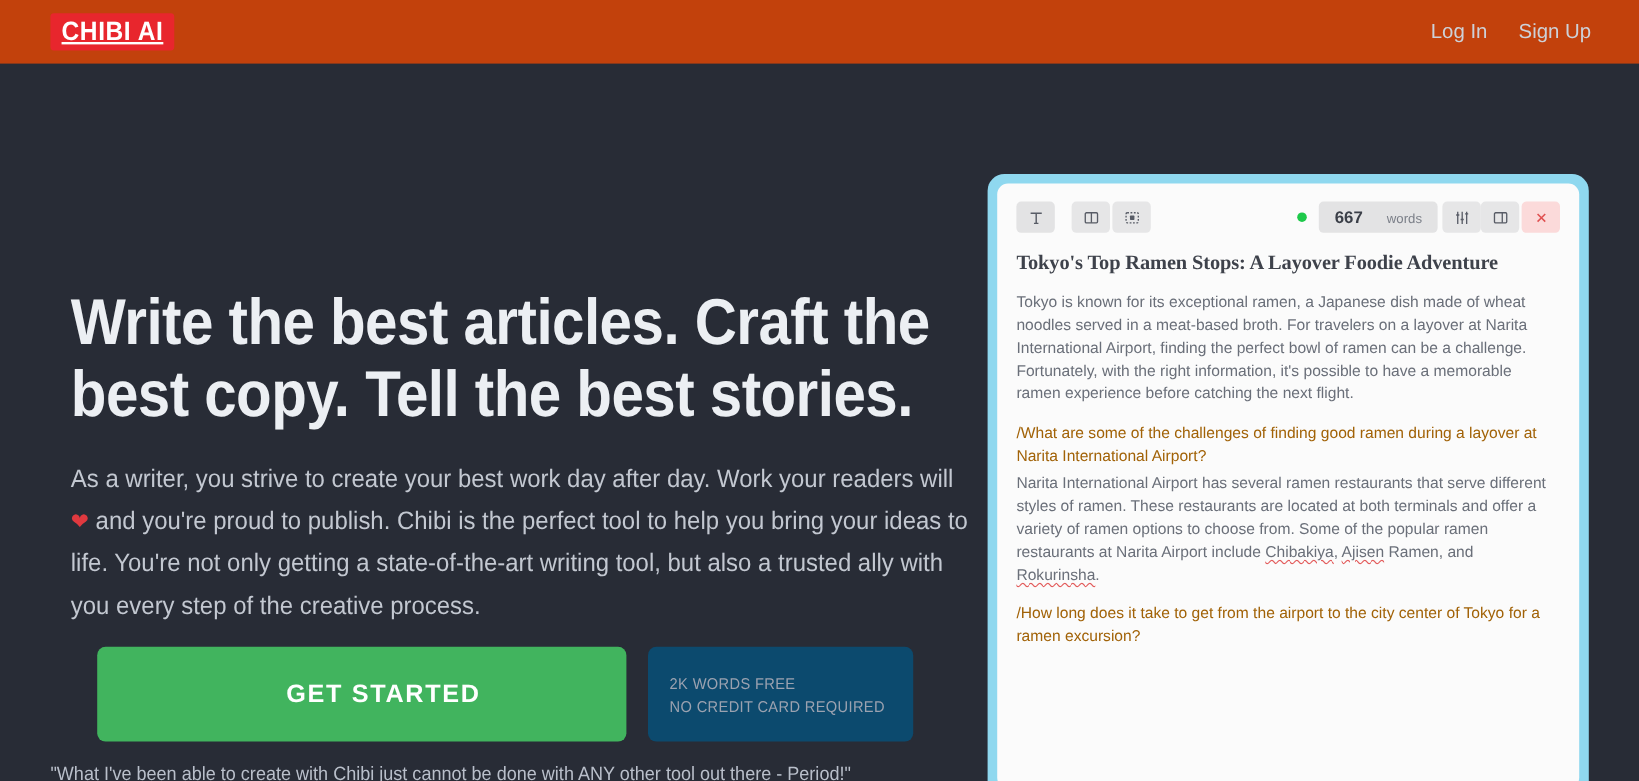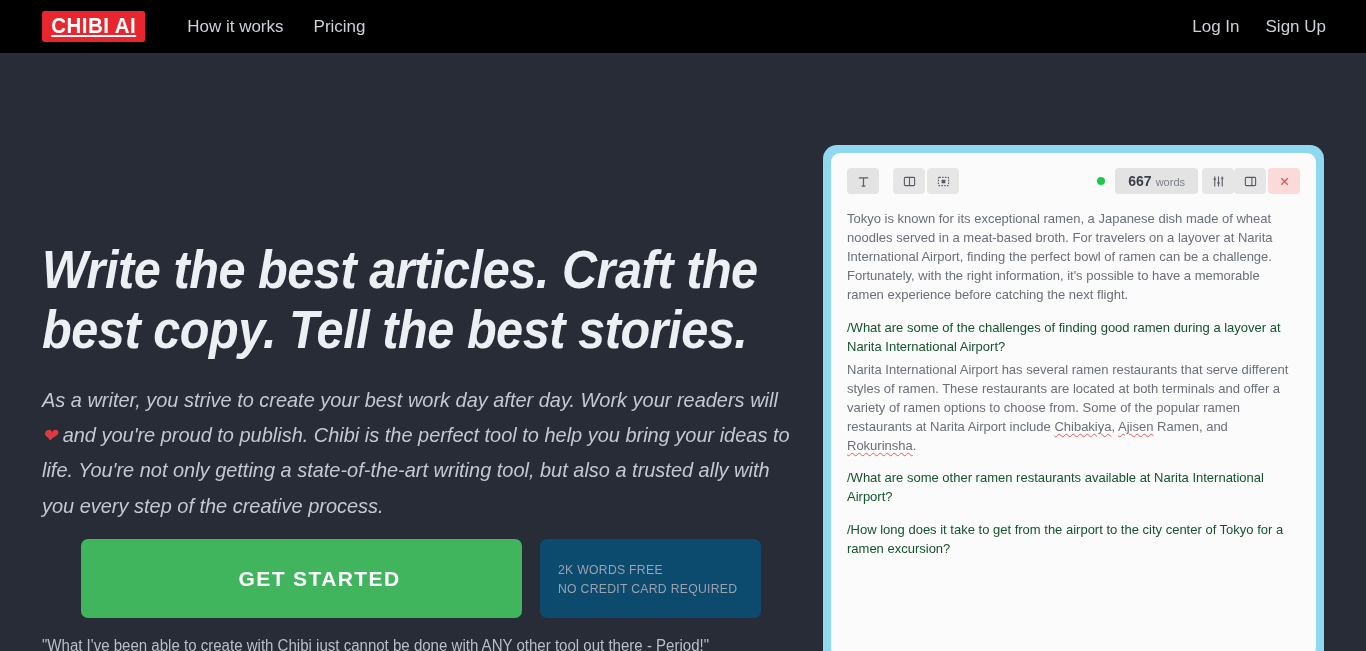--- a/index.html
+++ b/index.html
@@ -6,42 +6,42 @@
   html, body {
     width:1366px; height:651px;
     background:#282c36;
     font-family:"Liberation Sans", sans-serif;
     overflow:hidden;
   }
 
   
   .navbar{
     position:absolute; left:0; top:0; width:1366px; height:53px;
-    background:#000000;
+    background:#c2410c;
     display:flex; align-items:center;
     padding:0 40px 0 42px;
   }
   .logo{
     background:#e8262d; color:#ffffff;
     font-weight:bold; font-size:22px; letter-spacing:0.5px;
     padding:4px 10px 5px 10px; border-radius:3px;
     line-height:1; font-stretch:condensed;
     transform:scaleX(0.93); transform-origin:left center;
     white-space:nowrap;
   }
   .nav-links{ display:flex; align-items:center; margin-left:34px; gap:30px; }
   .nav-link{
     color:#cdd1d8; font-size:17px; text-decoration:none; white-space:nowrap;
   }
   .nav-right{ margin-left:auto; display:flex; align-items:center; gap:26px; }
   .nav-right .nav-link{ font-size:17px; }
 
   
   .hero{
-    position:absolute; left:42px; top:240px; width:752px;font-style:italic;
+    position:absolute; left:59px; top:240px; width:752px;
   }
   .headline{
     color:#eceff3;
     font-size:54px; font-weight:bold; line-height:1.11;
     letter-spacing:-0.5px;
     transform:scaleX(0.90); transform-origin:left top;
     width:836px;
     white-space:pre-line;
   }
   .subcopy{
@@ -103,61 +103,57 @@
   }
   .tb-btn.plain{ background:#e6e6e7; }
   .tb-gap{ width:14px; }
   .tb-spacer{ flex:1; }
   .dot-green{
     width:8px; height:8px; border-radius:50%;
     background:#1ec94a; margin-right:10px;
   }
   .words-pill{
     height:26px; border-radius:4px; background:#e3e3e4;
-    display:flex; align-items:baseline; gap:4px;
+    display:flex; align-items:baseline; gap:20px;
     padding:0 13px; margin-right:4px;
     color:#3b3f48;
   }
   .words-num{ font-size:14px; font-weight:bold; line-height:26px; }
   .words-lbl{ font-size:11px; color:#7b7f88; }
   .tb-btn.close{ background:#fbdada; color:#e05151; margin-left:2px; }
 
   .doc{ margin-top:14px; }
   .doc-title{
     font-family:"Liberation Serif", serif;
     font-size:17px; font-weight:bold; color:#3e424b;
     letter-spacing:-0.1px;
   }
   .doc p{
     font-family:Liberation Sans, sans-serif;
     font-size:13px; line-height:1.47; color:#6a6f79;
     margin-top:13px;
   }
-  .doc p.q{ color:#14532d; }
+  .doc p.q{ color:#a16207; }
   .doc h3{
     font-family:"Liberation Serif", serif;
     font-size:16px; font-weight:bold; color:#3e424b;
     margin-top:17px;
   }
   .doc p.tight{ margin-top:4px; }
   .sp{
     text-decoration:underline wavy #e35d5d;
     text-decoration-thickness:1px;
     text-underline-offset:2px;
   }
 </style>
 </head>
 <body>
 
 <div class="navbar">
   <a class="logo" href="#">CHIBI AI</a>
-  <div class="nav-links">
-    <a class="nav-link" href="#">How it works</a>
-    <a class="nav-link" href="#">Pricing</a>
-  </div>
   <div class="nav-right">
     <a class="nav-link" href="#">Log In</a>
     <a class="nav-link" href="#">Sign Up</a>
   </div>
 </div>
 
 <div class="hero">
   <h1 class="headline">Write the best articles. Craft the
 best copy. Tell the best stories.</h1>
   <p class="subcopy"><span>As a writer, you strive to create your best work day after day. Work your readers will </span><span class="heart">❤</span><span> and you're proud to publish. Chibi is the perfect tool to help you bring your ideas to life. You're not only getting a state-of-the-art writing tool, but also a trusted ally with you every step of the creative process.</span></p>
@@ -218,22 +214,22 @@
         </svg>
       </button>
       <button class="tb-btn close">
         <svg width="11" height="11" viewBox="0 0 12 12" fill="none" stroke="currentColor" stroke-width="1.4">
           <path d="M2.5 2.5l7 7M9.5 2.5l-7 7"></path>
         </svg>
       </button>
     </div>
 
     <div class="doc">
+      <div class="doc-title">Tokyo's Top Ramen Stops: A Layover Foodie Adventure</div>
       <p>Tokyo is known for its exceptional ramen, a Japanese dish made of wheat noodles served in a meat-based broth. For travelers on a layover at Narita International Airport, finding the perfect bowl of ramen can be a challenge. Fortunately, with the right information, it's possible to have a memorable ramen experience before catching the next flight.</p>
       <p class="q">/What are some of the challenges of finding good ramen during a layover at Narita International Airport?</p>
       <p class="tight"><span>Narita International Airport has several ramen restaurants that serve different styles of ramen. These restaurants are located at both terminals and offer a variety of ramen options to choose from. Some of the popular ramen restaurants at Narita Airport include </span><span class="sp">Chibakiya</span><span>, </span><span class="sp">Ajisen</span><span> Ramen, and </span><span class="sp">Rokurinsha</span><span>.</span></p>
-      <p class="q">/What are some other ramen restaurants available at Narita International Airport?</p>
       <p class="q">/How long does it take to get from the airport to the city center of Tokyo for a ramen excursion?</p>
 
     </div>
 
   </div>
 </div>
 
 </body></html>

